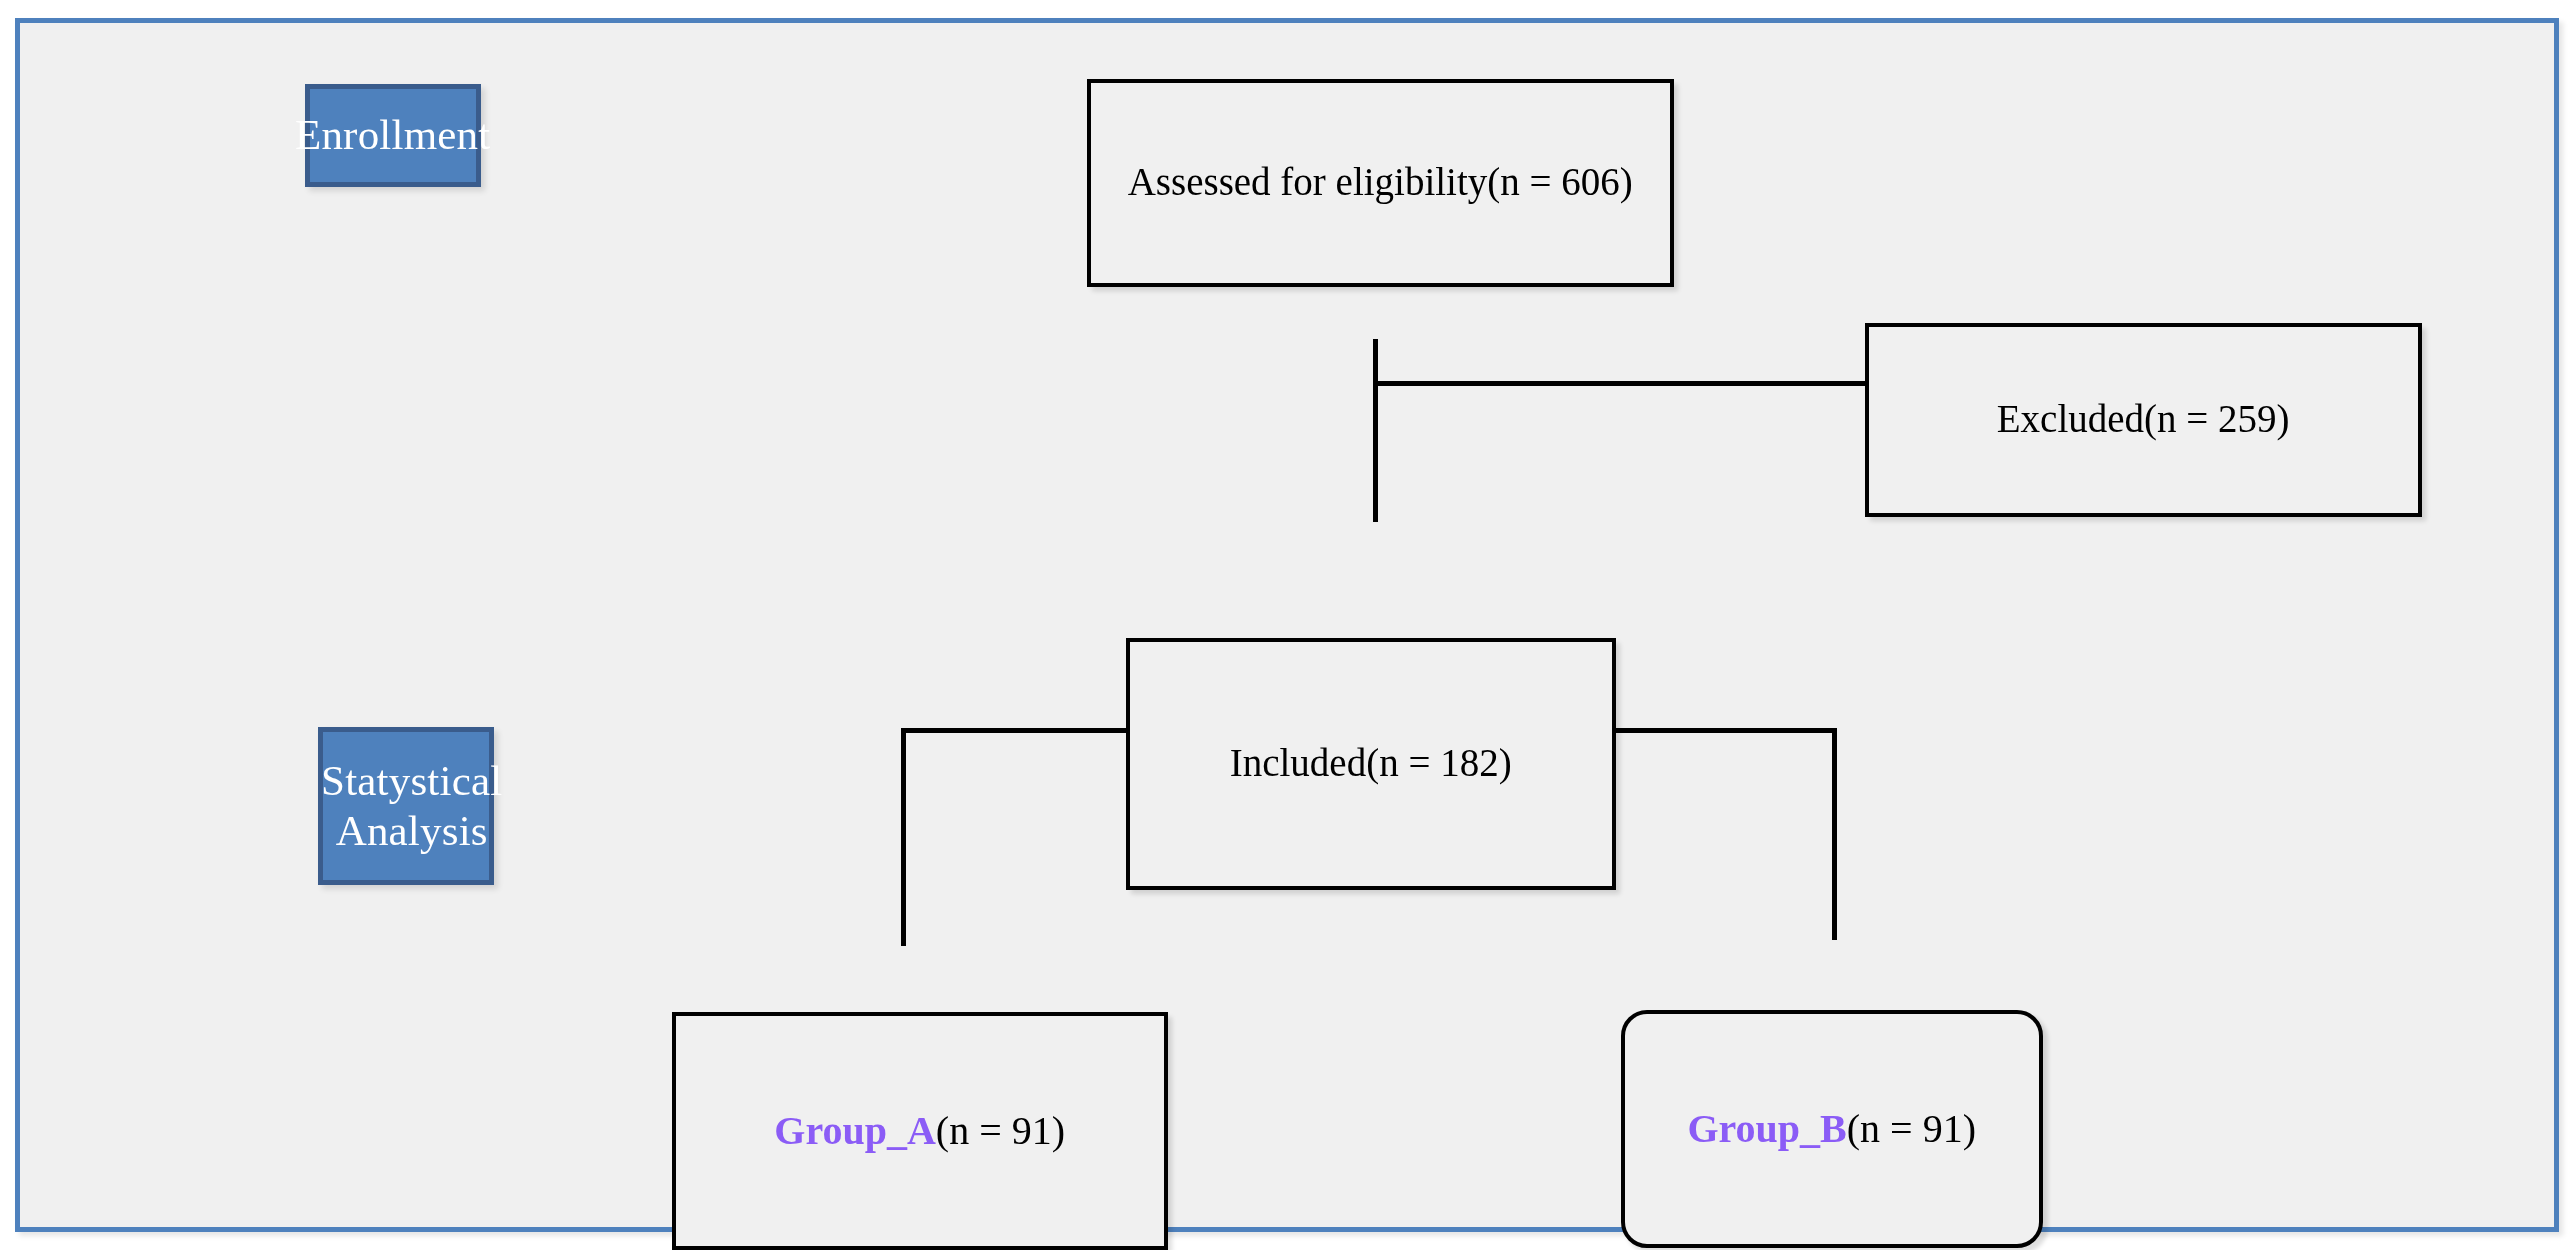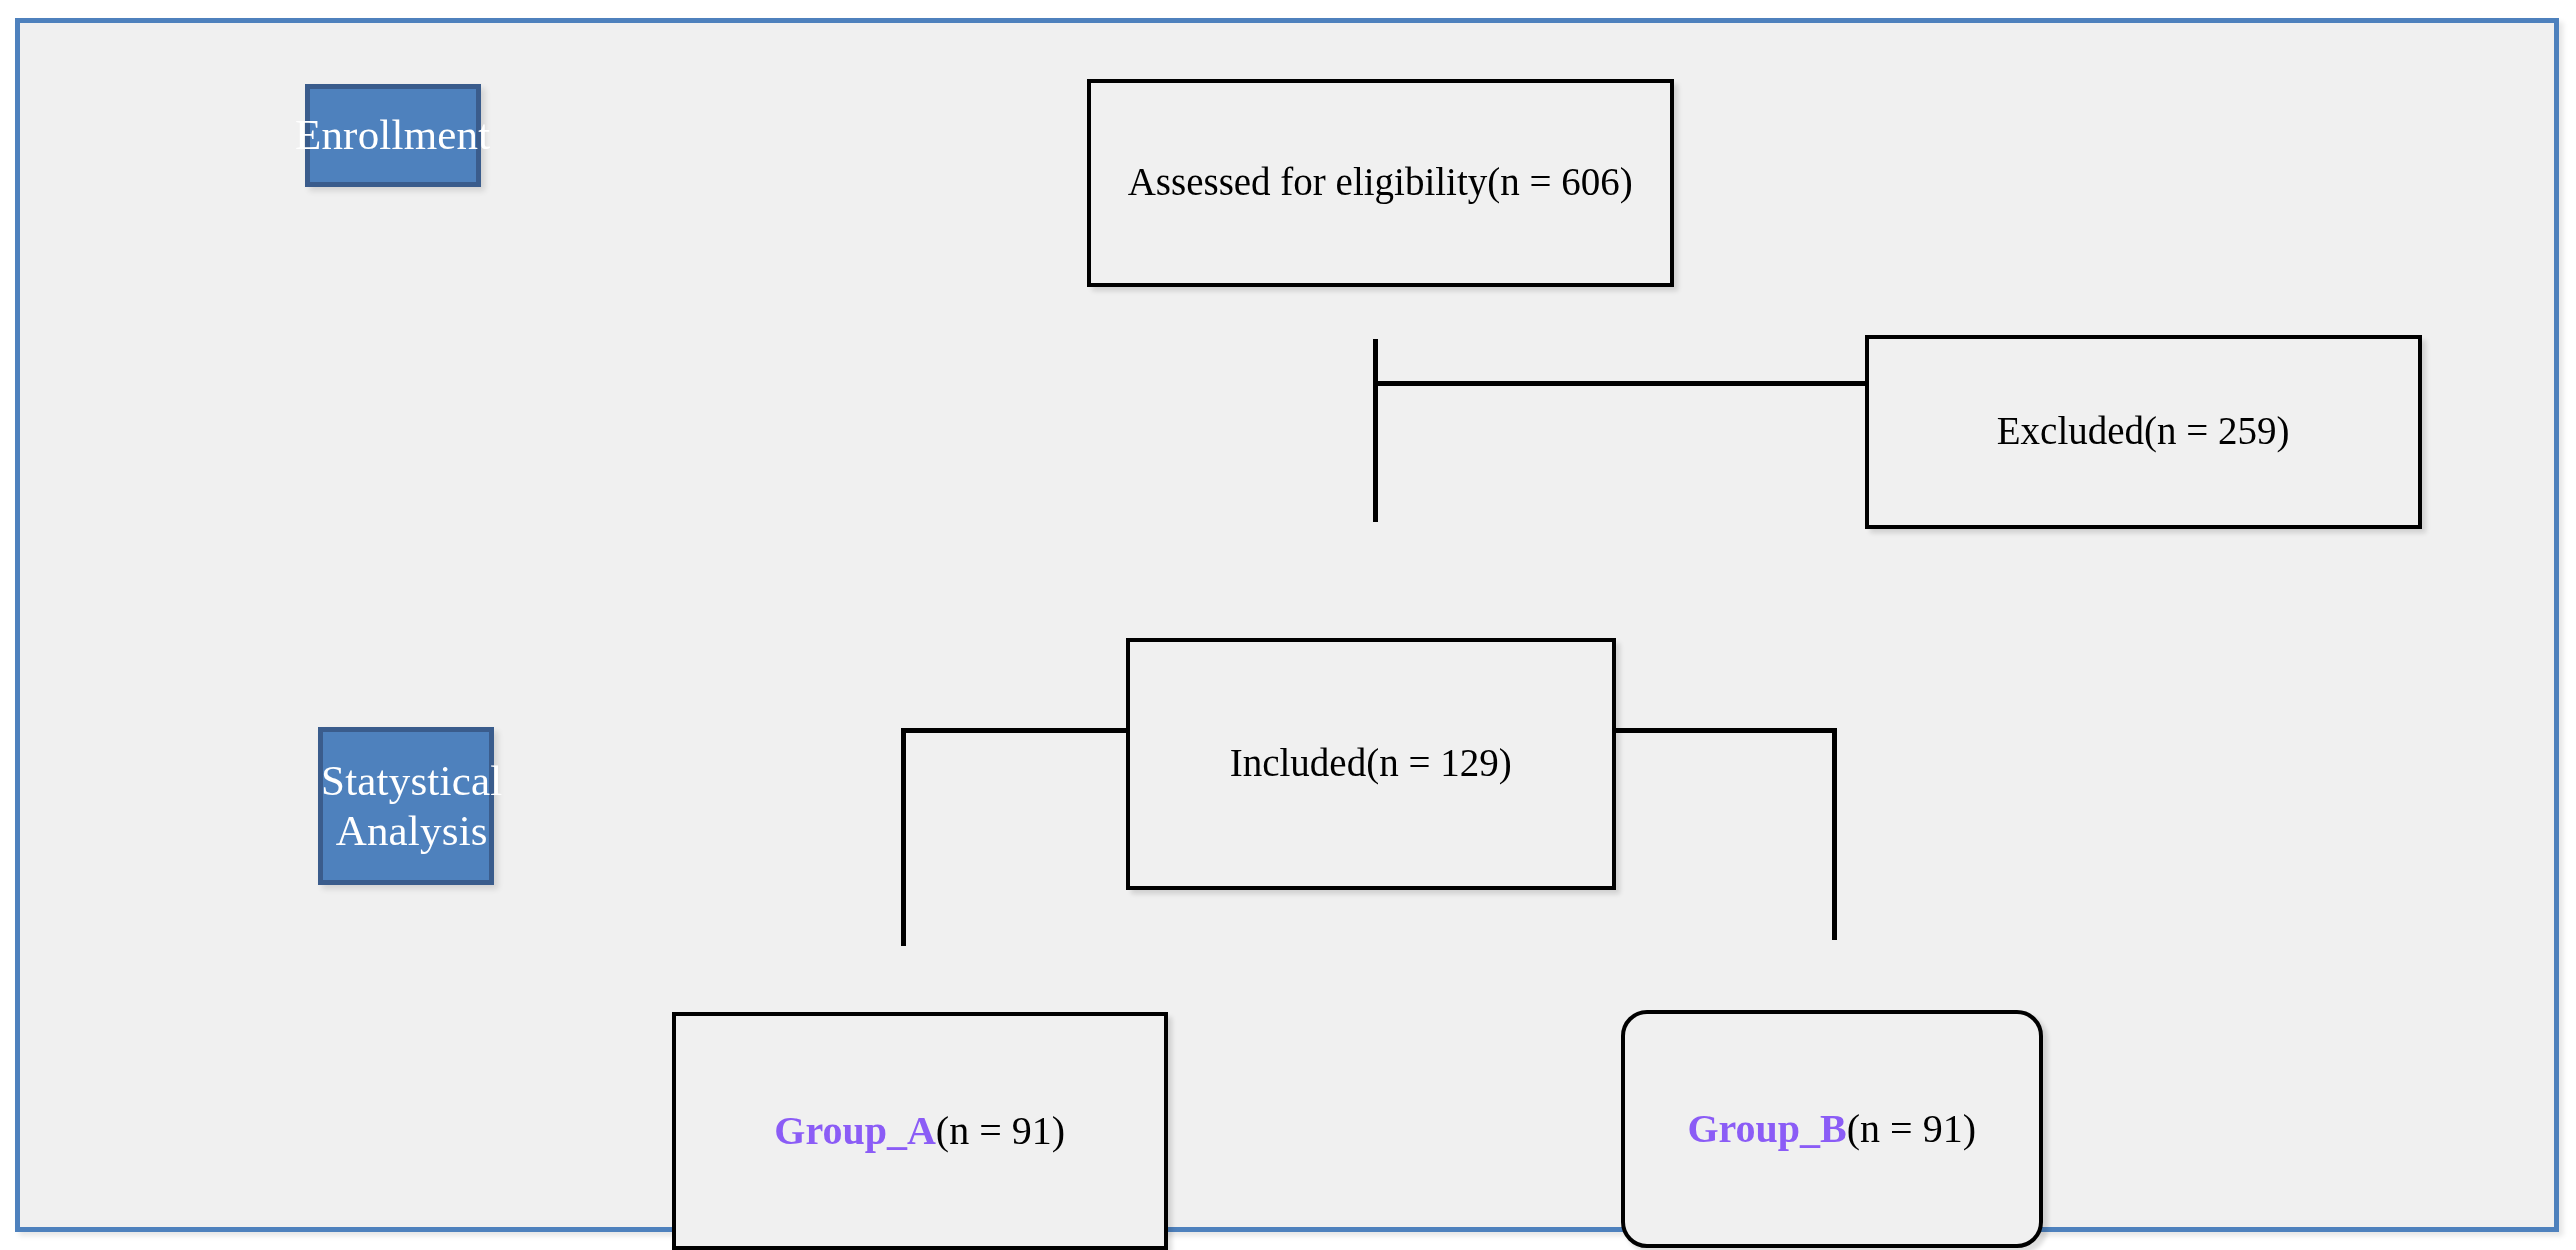--- a/index.html
+++ b/index.html
@@ -65,21 +65,21 @@
     color: #000000;
     line-height: 1.30;
     box-shadow: 4.7px 4.7px 4.7px rgba(0,0,0,0.13);
     z-index: 3;
   }
   .flow-box .line { font-size: 39px; white-space: nowrap; }
   .flow-box .line.bold { font-weight: normal; font-size: 40px; }
   .flow-box .line.accent { font-weight: bold; color: #8b5cf6; font-size: 40px; }
 
   #box-assessed { left: 1067px; top: 56px;  width: 587px; height: 208px; }
-  #box-excluded { left: 1845px; top: 312px; width: 557px;  height: 194px; }
+  #box-excluded { left: 1845px; top: 300px; width: 557px;  height: 194px; }
   #box-included { left: 1106px; top: 615px;width: 490px;  height: 252px; }
   #box-group-a  { left: 652px; top: 989px;width: 496px;  height: 238px; }
   #box-group-b  { left: 1601px; top: 987px;width: 422px;  height: 238px; border-radius: 26px; }
 
   
   .conn {
     position: absolute;
     background: #000000;
     z-index: 1;
   }
@@ -129,21 +129,21 @@
       <div class="line">(n = 606)</div>
     </div>
 
     <div class="flow-box" id="box-excluded">
       <div class="line">Excluded</div>
       <div class="line">(n = 259)</div>
     </div>
 
     <div class="flow-box" id="box-included">
       <div class="line">Included</div>
-      <div class="line">(n = 129)</div>
+      <div class="line">(n = 182)</div>
     </div>
 
     <div class="flow-box" id="box-group-a">
       <div class="line accent">Group_A</div>
       <div class="line bold">(n = 91)</div>
     </div>
 
     <div class="flow-box" id="box-group-b">
       <div class="line accent">Group_B</div>
       <div class="line bold">(n = 91)</div>

